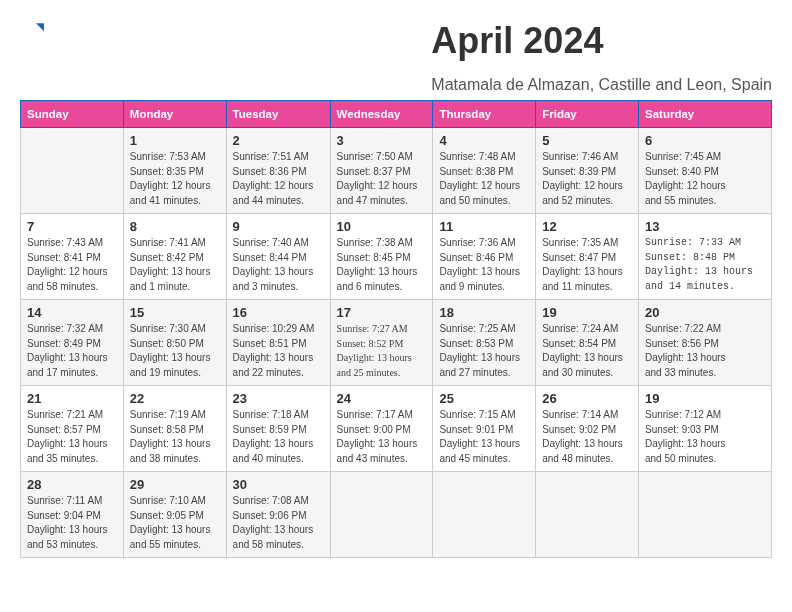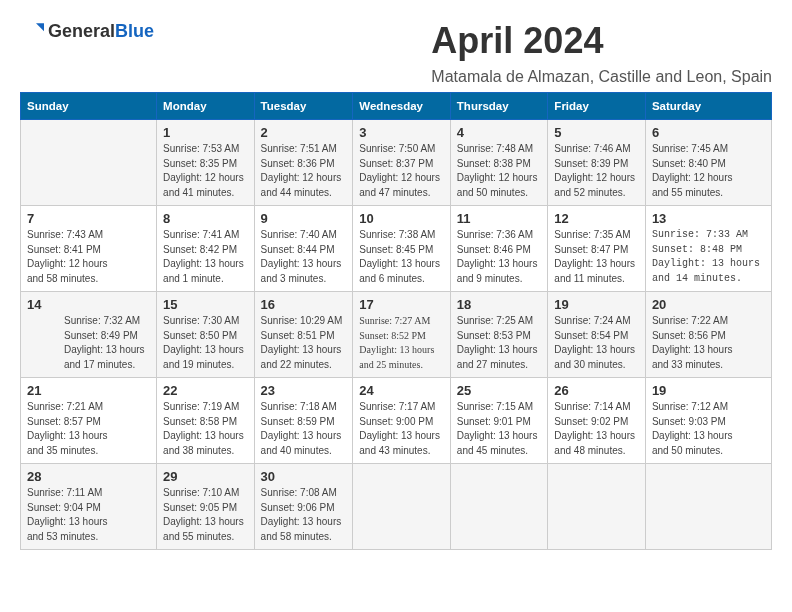--- a/index.html
+++ b/index.html
@@ -41,29 +41,29 @@
       text-align: left;
     }
     .main-title {
       font-size: 36px;
       font-weight: bold;
       color: #333;
     }
     .subtitle {
       font-size: 16px;
       color: #555;
-      margin-top: 6px;
+      margin-top: 14px;
     }
     table {
       width: 100%;
       border-collapse: collapse;
       font-size: 11.5px;
     }
     thead tr th {
-      background-color: #0369a1;
+      background-color: #ec4899;
       color: #fff;
       font-weight: bold;
       padding: 7px 6px;
       text-align: left;
       border: 1px solid #1565c0;
       margin-top: 11px;
     }
     tbody tr td {
       border: 1px solid #ccc;
       padding: 5px 6px;
@@ -94,25 +94,20 @@
   </style>
 </head>
 <body>
 
 <div class="header-area">
   <div class="logo">
     <svg class="logo-icon" viewBox="0 0 30 30">
       <rect x="0" y="0" width="30" height="30" fill="white"></rect>
       <polygon points="20,4 30,4 30,14" fill="#1565c0"></polygon>
     </svg>
-    <div>
-      <div>
-        <span class="logo-text-general">General</span><span class="logo-text-blue">Blue</span>
-      </div>
-    </div>
   </div>
   <div class="title-area">
     <div class="main-title">April 2024</div>
     <div class="subtitle">Matamala de Almazan, Castille and Leon, Spain</div>
   </div>
 </div>
 
 <table>
   <thead>
     <tr>
@@ -218,21 +213,21 @@
           <span class="day-number">13</span>
           <div class="day-info" style="white-space: pre-line; font-family: Liberation Mono, monospace;">Sunrise: 7:33 AM
 Sunset: 8:48 PM
 Daylight: 13 hours
 and 14 minutes.</div>
         </td>
       </tr>
       <tr>
         <td>
           <span class="day-number">14</span>
-          <div class="day-info" style="white-space: pre-line; margin-left: 37px;">Sunrise: 7:32 AM
+          <div class="day-info" style="white-space: pre-line;">Sunrise: 7:32 AM
 Sunset: 8:49 PM
 Daylight: 13 hours
 and 17 minutes.</div>
         </td>
         <td>
           <span class="day-number">15</span>
           <div class="day-info" style="white-space: pre-line;">Sunrise: 7:30 AM
 Sunset: 8:50 PM
 Daylight: 13 hours
 and 19 minutes.</div>

